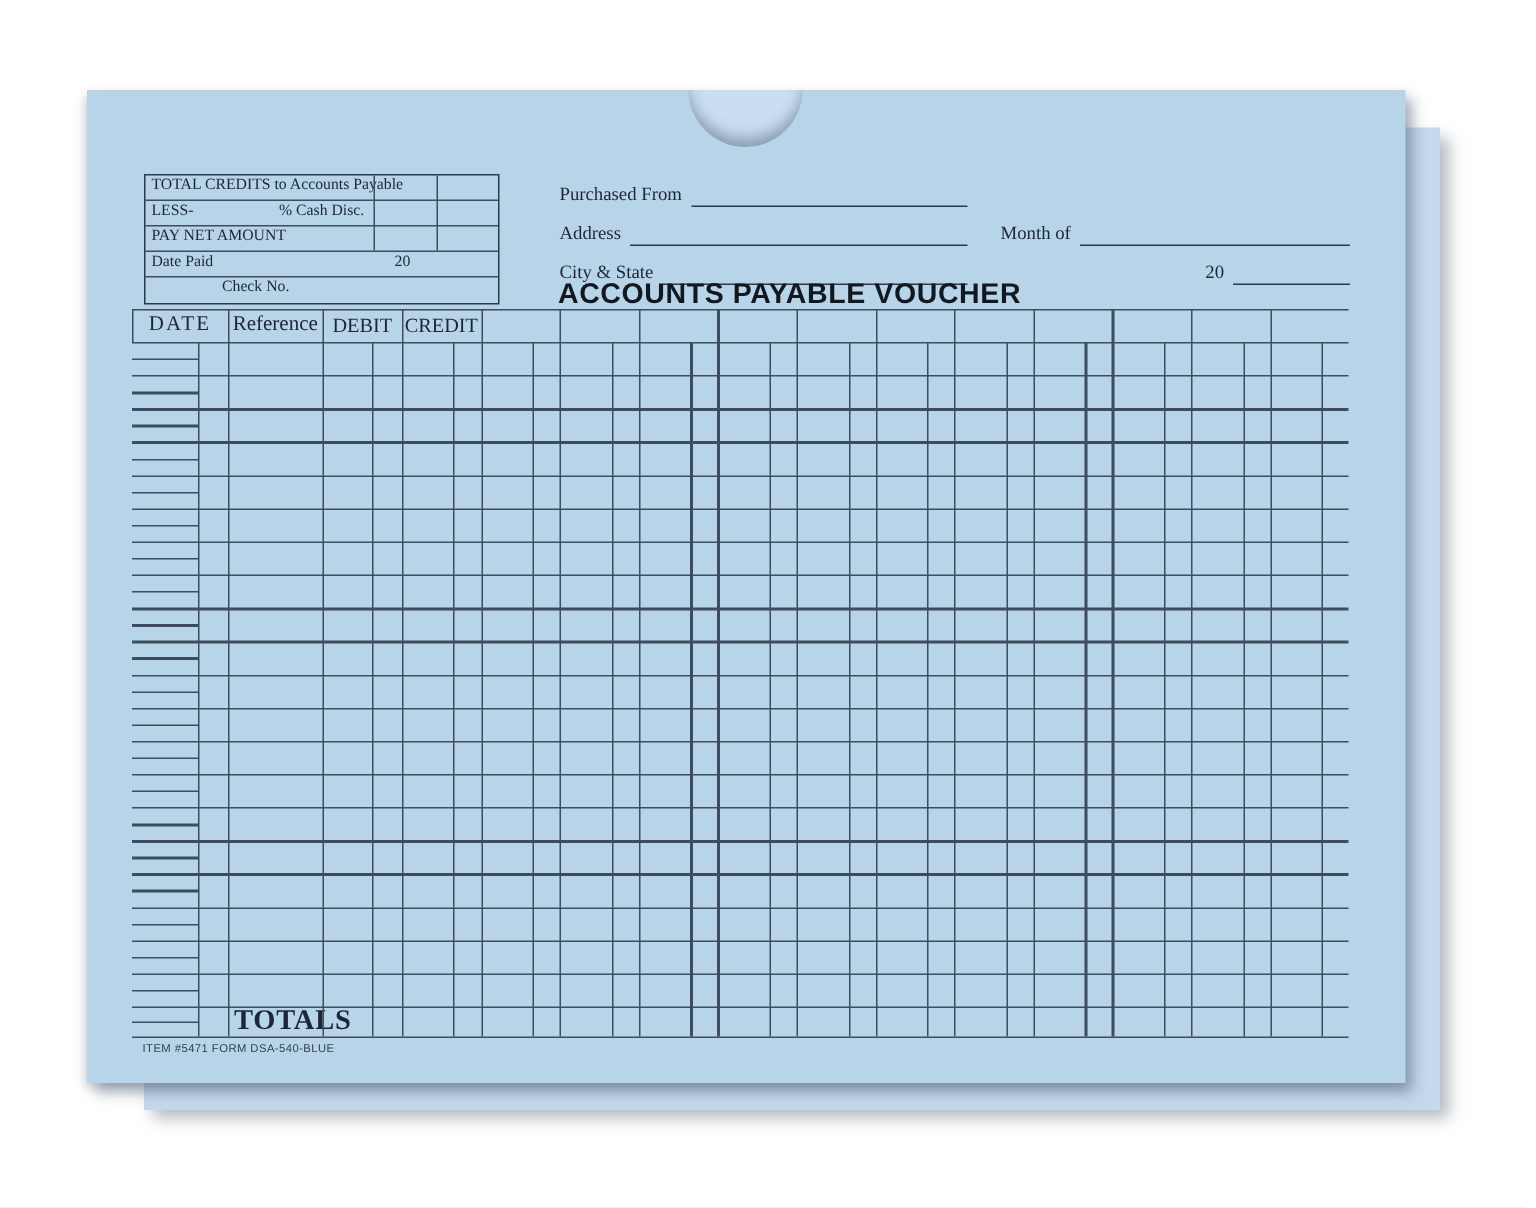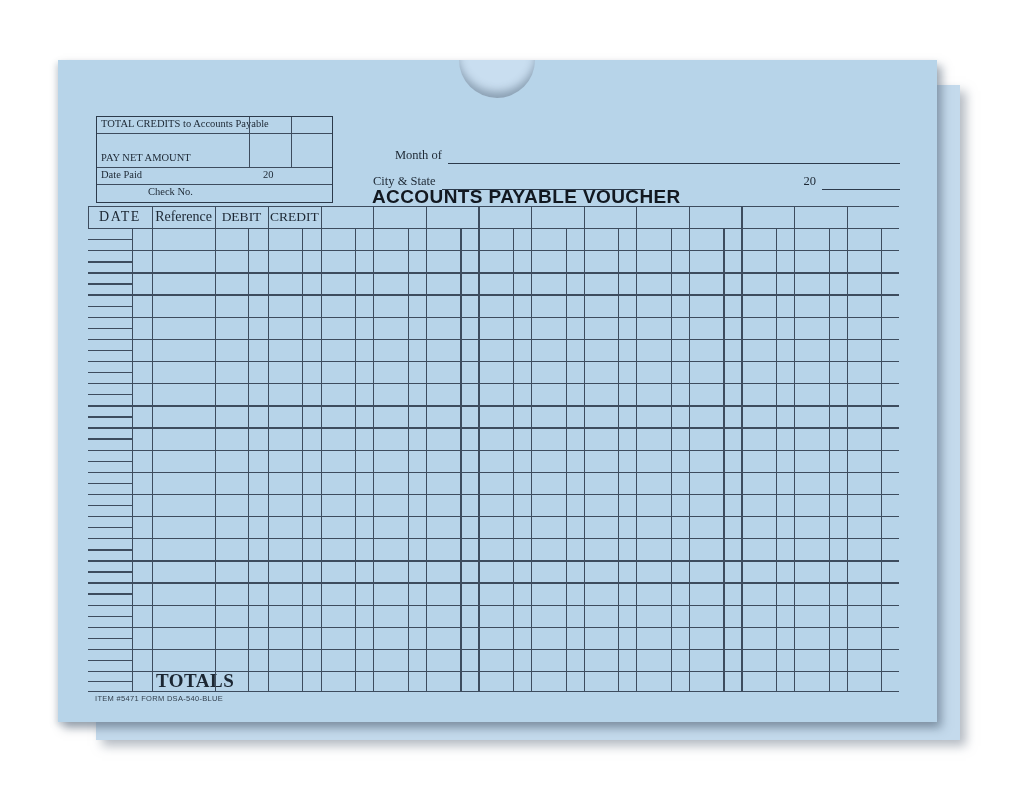--- a/index.html
+++ b/index.html
@@ -66,38 +66,50 @@
   <div class="sheet back-sheet"></div>
 
   <div class="sheet front-sheet">
 
     <div class="notch"></div>
 
     <div class="sbox">
       <div class="sbrow r1">
         <span class="sblab">TOTAL CREDITS to Accounts Payable</span>
       </div>
+      <div class="sbrow r2">
+        <span class="sblab">LESS-</span>
+        <span class="sblab2" style="left:89px">% Cash Disc.</span>
+      </div>
       <div class="sbrow r3">
         <span class="sblab">PAY NET AMOUNT</span>
       </div>
       <div class="sbrow r4">
         <span class="sblab">Date Paid</span>
         <span class="sblab2" style="left:166px">20</span>
       </div>
       <div class="sbrow r5">
         <span class="sblab">Check No.</span>
       </div>
       <div class="sbv" style="left:152px"></div>
       <div class="sbv" style="left:194px"></div>
     </div>
 
     <div class="vblock">
       <div class="vrow">
+        <div class="vleft">
+          <span class="vlabel">Purchased From</span>
+          <span class="fline"></span>
+        </div>
       </div>
       <div class="vrow">
+        <div class="vleft">
+          <span class="vlabel">Address</span>
+          <span class="fline"></span>
+        </div>
         <div class="vright">
           <span class="vlabel">Month of</span>
           <span class="fline"></span>
         </div>
       </div>
       <div class="vrow">
         <div class="vleft">
           <span class="vlabel">City &amp; State</span>
           <span class="fline"></span>
         </div>

